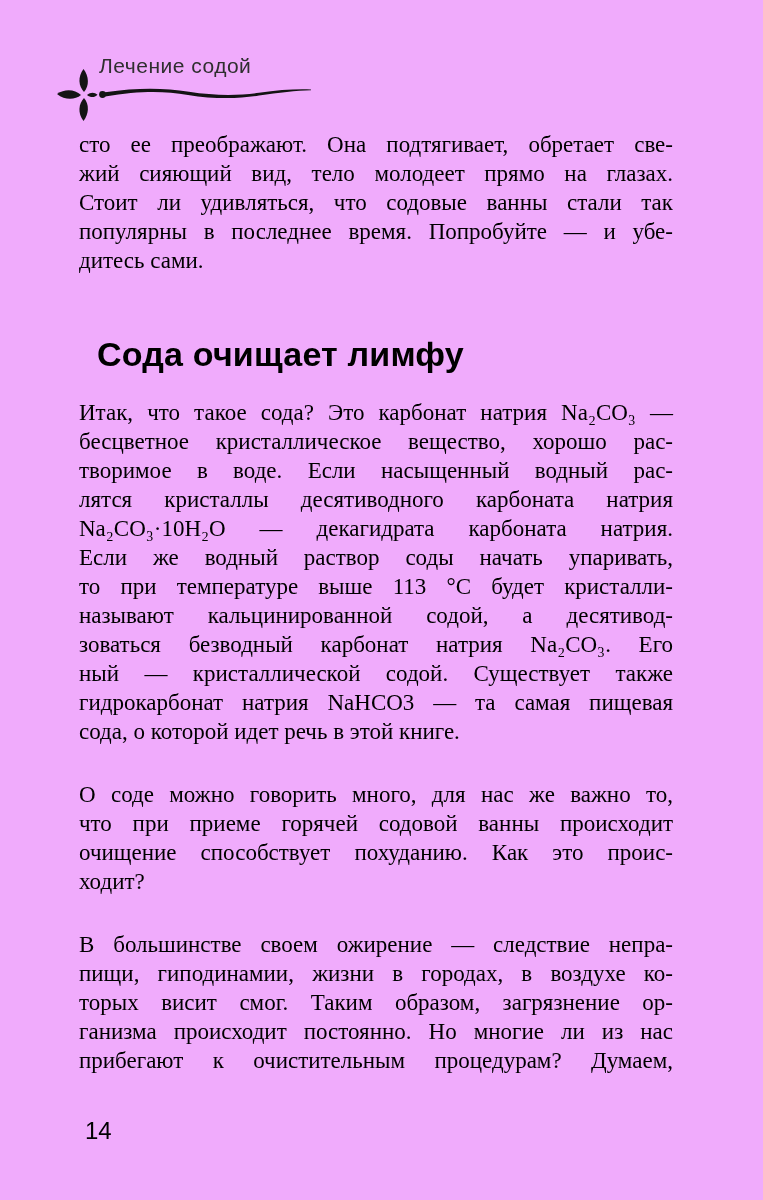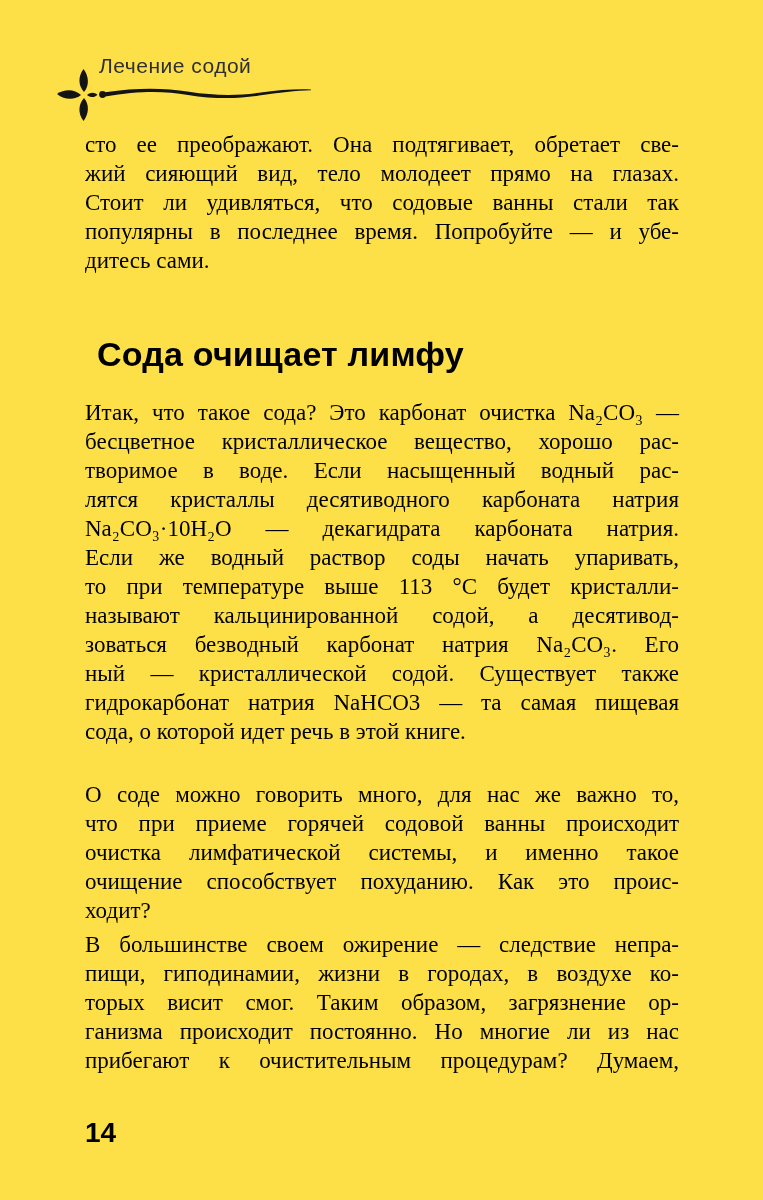--- a/index.html
+++ b/index.html
@@ -11,21 +11,21 @@
     width: 763px;
     height: 1200px;
     position: relative;
     overflow: hidden;
     font-family: "Liberation Serif", "DejaVu Serif", serif;
     color: #000000;
   }
   .page {
     position: absolute;
     inset: 0;
-    background: #fde047;
+    background: #f0abfc;
   }
   .running-header-title {
     position: absolute;
     left: 99px;
     top: 54px;
     font-family: "Liberation Sans", sans-serif;
     font-size: 21px;
     letter-spacing: 0.5px;
     color: #2f2f2f;
     white-space: nowrap;
@@ -45,21 +45,21 @@
     font-family: "Liberation Sans", "DejaVu Sans", sans-serif;
     font-weight: bold;
     font-size: 34px;
     line-height: 40px;
     letter-spacing: 0.2px;
     color: #000000;
     white-space: nowrap;
   }
   .para {
     position: absolute;
-    left: 85px;
+    left: 79px;
     width: 594px;
     margin: 0;
     font-size: 23px;
     line-height: 29px;
     color: #000000;
   }
   .para .line {
     display: block;
     text-align: justify;
     text-align-last: justify;
@@ -70,22 +70,22 @@
   }
   #para-0 { top: 130px; }
   #para-1 { top: 398px; }
   #para-2 { top: 780px; }
   #para-3 { top: 930px; }
   .page-number {
     position: absolute;
     left: 85px;
     top: 1117px;
     font-family: "Liberation Sans", sans-serif;
-    font-weight: bold;
-    font-size: 28px;
+    font-weight: normal;
+    font-size: 24px;
     color: #000000;
   }
 </style>
 </head>
 <body>
 
 <div class="page">
 
   <div class="running-header-title">Лечение содой</div>
 
@@ -109,37 +109,36 @@
   <h1 class="section-heading">Сода очищает лимфу</h1>
 
   <p class="para" id="para-0">
       <span class="line">сто ее преображают. Она подтягивает, обретает све-</span>
       <span class="line">жий сияющий вид, тело молодеет прямо на глазах.</span>
       <span class="line">Стоит ли удивляться, что содовые ванны стали так</span>
       <span class="line">популярны в последнее время. Попробуйте — и убе-</span>
       <span class="line last">дитесь сами.</span>
     </p>
   <p class="para" id="para-1">
-      <span class="line">Итак, что такое сода? Это карбонат очистка Na₂CO₃ —</span>
+      <span class="line">Итак, что такое сода? Это карбонат натрия Na₂CO₃ —</span>
       <span class="line">бесцветное кристаллическое вещество, хорошо рас-</span>
       <span class="line">творимое в воде. Если насыщенный водный рас-</span>
       <span class="line">лятся кристаллы десятиводного карбоната натрия</span>
       <span class="line">Na₂CO₃·10H₂O — декагидрата карбоната натрия.</span>
       <span class="line">Если же водный раствор соды начать упаривать,</span>
       <span class="line">то при температуре выше 113 °C будет кристалли-</span>
       <span class="line">называют кальцинированной содой, а десятивод-</span>
       <span class="line">зоваться безводный карбонат натрия Na₂CO₃. Его</span>
       <span class="line">ный — кристаллической содой. Существует также</span>
       <span class="line">гидрокарбонат натрия NaHCO3 — та самая пищевая</span>
       <span class="line last">сода, о которой идет речь в этой книге.</span>
     </p>
   <p class="para" id="para-2">
       <span class="line">О соде можно говорить много, для нас же важно то,</span>
       <span class="line">что при приеме горячей содовой ванны происходит</span>
-      <span class="line">очистка лимфатической системы, и именно такое</span>
       <span class="line">очищение способствует похуданию. Как это проис-</span>
       <span class="line last">ходит?</span>
     </p>
   <p class="para" id="para-3">
       <span class="line">В большинстве своем ожирение — следствие непра-</span>
       <span class="line">пищи, гиподинамии, жизни в городах, в воздухе ко-</span>
       <span class="line">торых висит смог. Таким образом, загрязнение ор-</span>
       <span class="line">ганизма происходит постоянно. Но многие ли из нас</span>
       <span class="line">прибегают к очистительным процедурам? Думаем,</span>
     </p>

